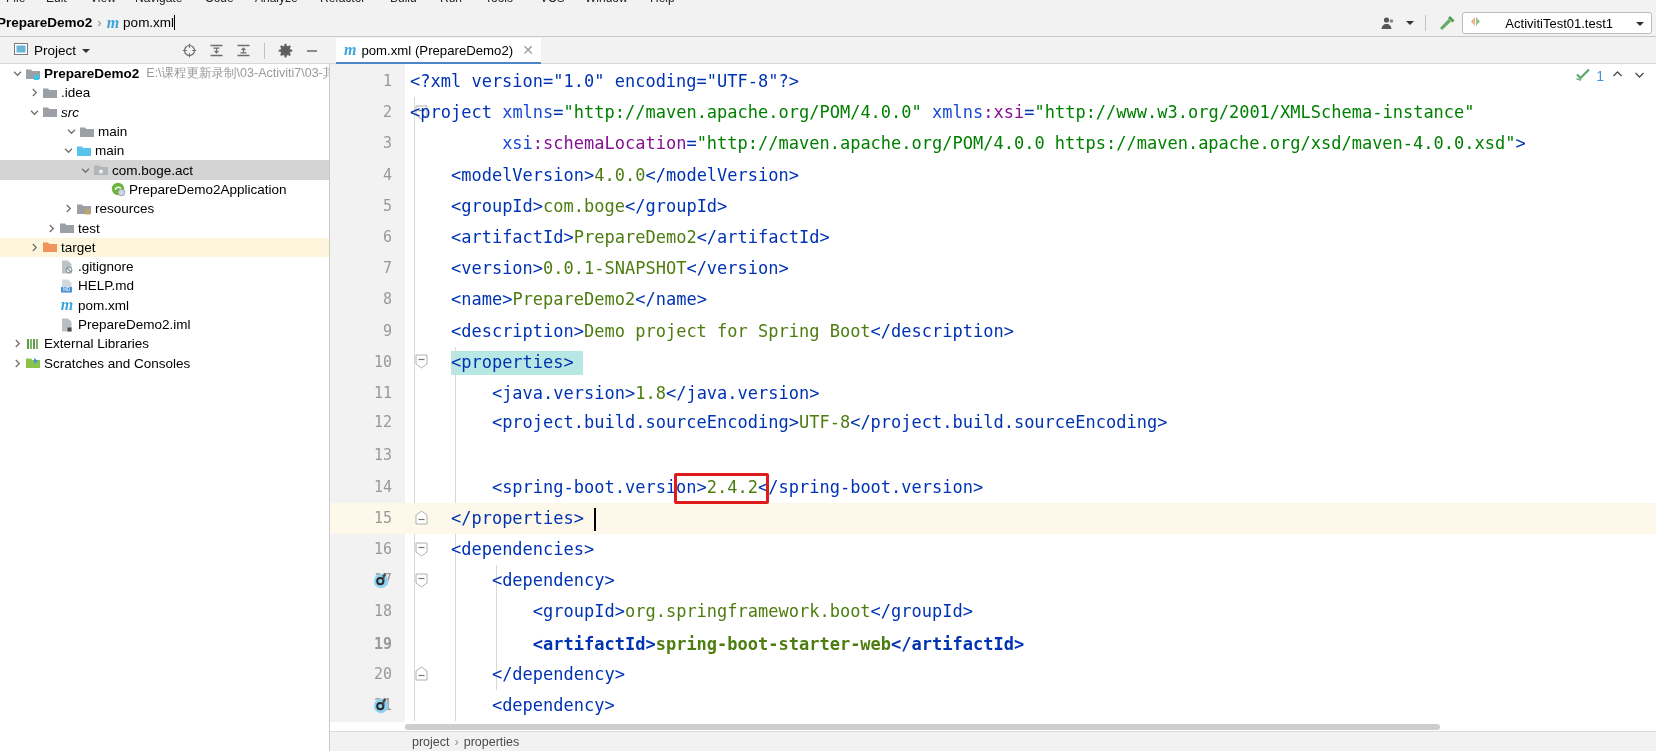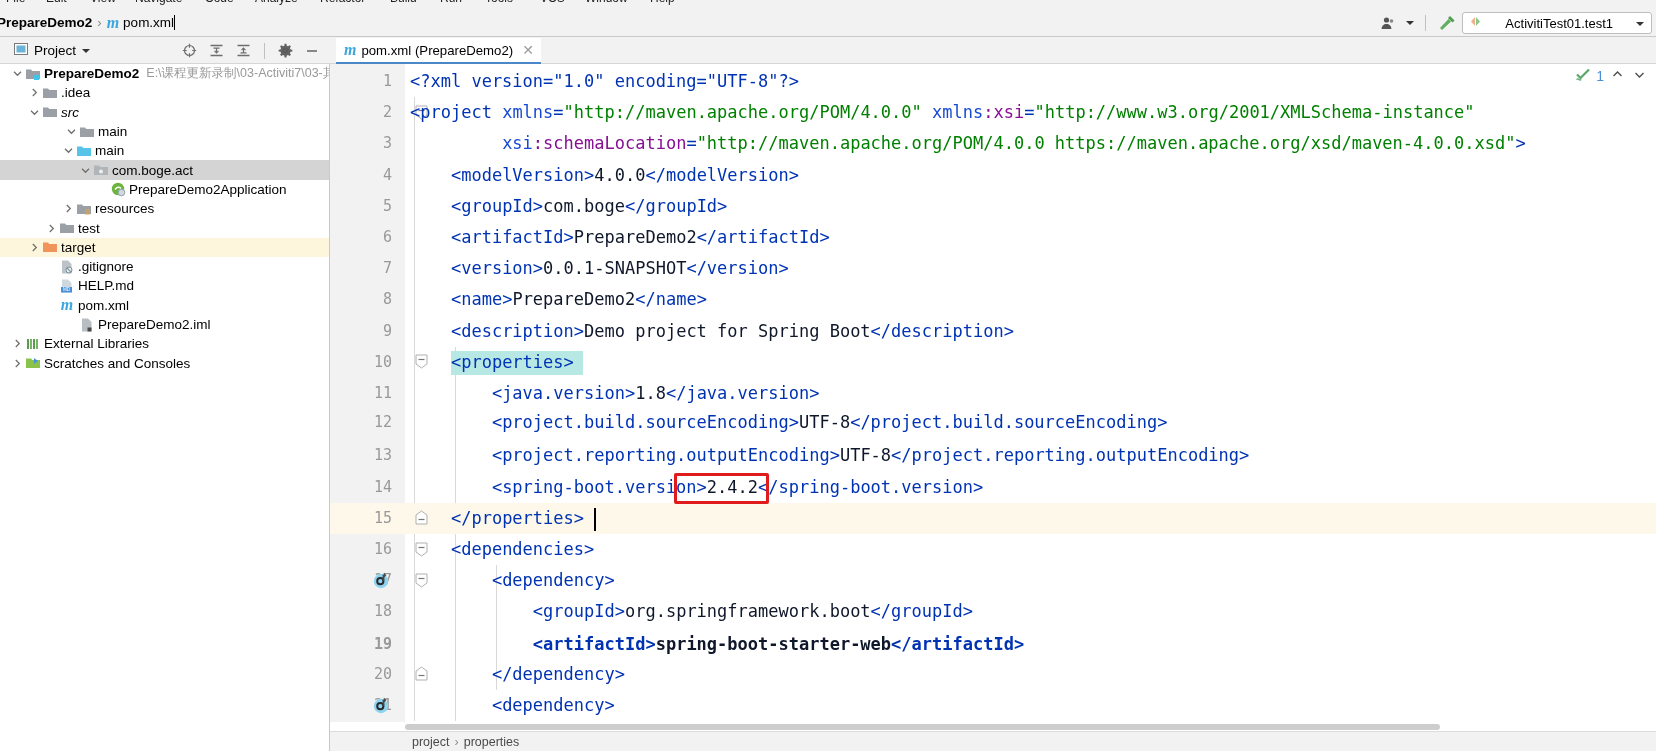--- a/index.html
+++ b/index.html
@@ -126,21 +126,21 @@
     position: absolute; left: 80px; top: 0; line-height: 31.2px;
     font-family: "DejaVu Sans Mono", monospace; font-size: 17px;
     white-space: pre; letter-spacing: 0px;
   }
 
   
   .tag   { color: #0033b3; }
   .attr  { color: #174ad4; }
   .attrv { color: #008000; }
   .ns    { color: #871094; }
-  .txt   { color: #0f172a; }
+  .txt   { color: #4d7c0f; }
   .pi    { color: #0033b3; }
   .hl    { background: #b7e8e3; }
 
   
   .fold {
     position: absolute; left: 84px; width: 14px; height: 14px;
     color: #9b9b9b; display: flex; align-items: center; justify-content: center;
     font-size: 11px;
   }
   .fold svg { display: block; }
@@ -456,21 +456,21 @@
           </span>
           <span class="tlabel">HELP.md</span>
         </div>
         <div class="tree-row" style="padding-left: 44px;">
           <span class="arrow none"></span>
           <span class="tico">
             <span style="color:#3aa6dd;font-weight:bold;font-style:italic;font-family:'Liberation Serif',serif;font-size:16px;line-height:1;">m</span>
           </span>
           <span class="tlabel">pom.xml</span>
         </div>
-        <div class="tree-row" style="padding-left: 64px;">
+        <div class="tree-row" style="padding-left: 44px;">
           <span class="arrow none"></span>
           <span class="tico">
             <svg width="16" height="16" viewBox="0 0 16 16">
               <path d="M3 1.5h6l3.5 3.5v9.5H3z" fill="#b7bec4"></path>
               <rect x="8.5" y="10.5" width="4" height="4" fill="#4a4a4a"></rect>
             </svg>
           </span>
           <span class="tlabel">PrepareDemo2.iml</span>
         </div>
         <div class="tree-row" style="padding-left: 10px;">
@@ -591,21 +591,20 @@
           <div class="ctext">        <span class="tag">&lt;java.version</span><span class="tag">&gt;</span><span class="txt">1.8</span><span class="tag">&lt;/java.version</span><span class="tag">&gt;</span></div>
         </div>
         <div class="crow" style="top: 343px;">
           <div class="ln-cell"></div>
           <div class="lnum">12</div>
           <div class="ctext">        <span class="tag">&lt;project.build.sourceEncoding</span><span class="tag">&gt;</span><span class="txt">UTF-8</span><span class="tag">&lt;/project.build.sourceEncoding</span><span class="tag">&gt;</span></div>
         </div>
         <div class="crow" style="top: 376.4px;">
           <div class="ln-cell"></div>
           <div class="lnum">13</div>
-          <div class="ctext">        <span class="tag">&lt;project.reporting.outputEncoding</span><span class="tag">&gt;</span><span class="txt">UTF-8</span><span class="tag">&lt;/project.reporting.outputEncoding</span><span class="tag">&gt;</span></div>
         </div>
         <div class="crow" style="top: 407.6px;">
           <div class="ln-cell"></div>
           <div class="lnum">14</div>
           <div class="ctext">        <span class="tag">&lt;spring-boot.version</span><span class="tag">&gt;</span><span class="txt">2.4.2</span><span class="tag">&lt;/spring-boot.version</span><span class="tag">&gt;</span></div>
         </div>
         <div class="crow current" style="top: 438.8px;">
           <div class="ln-cell"></div>
           <div class="lnum">15</div>
           <div class="fold" style="top: 8px;">

